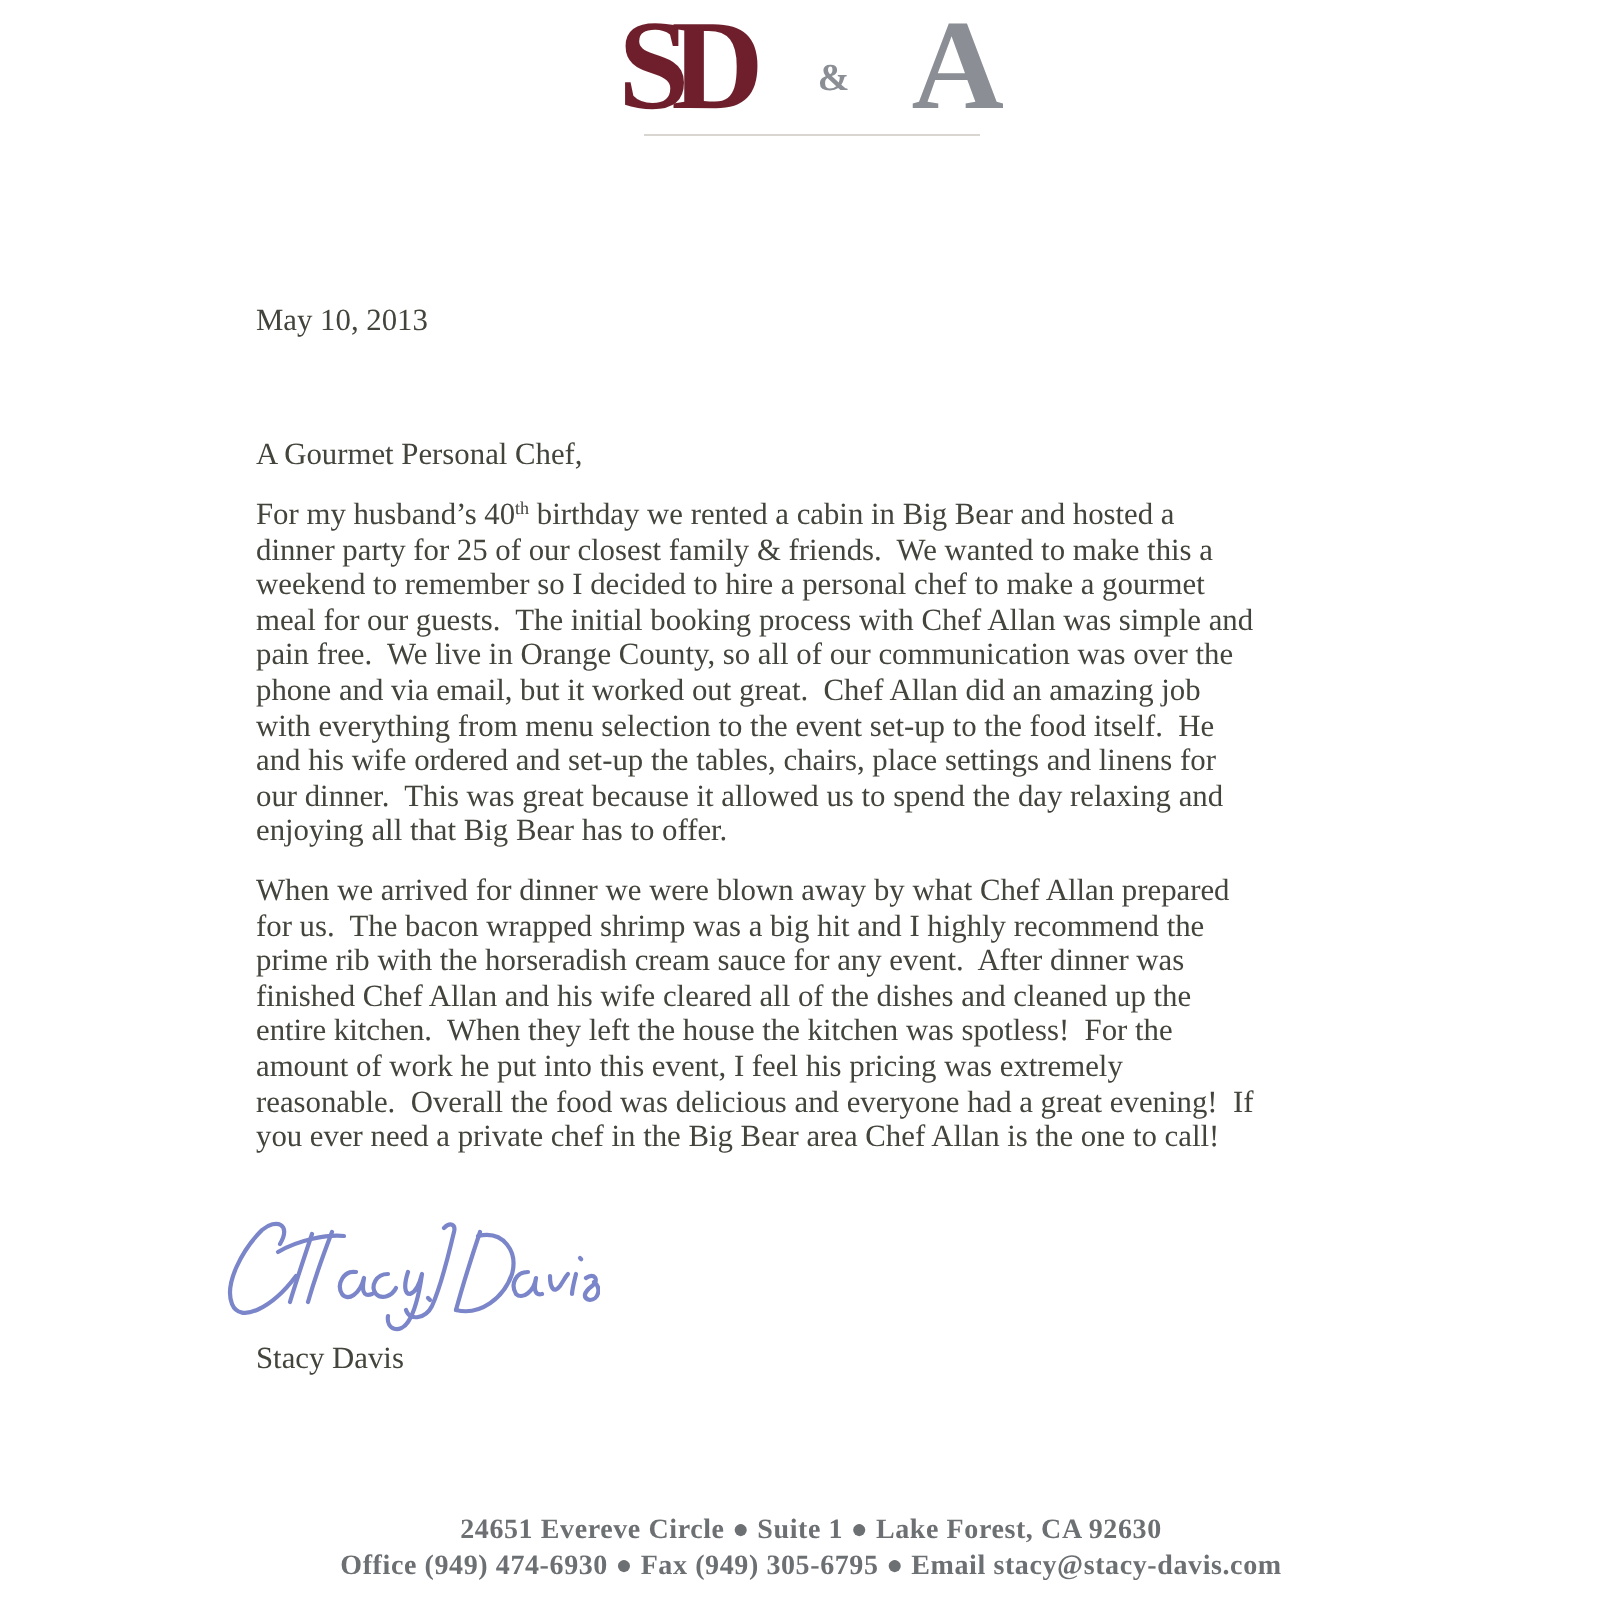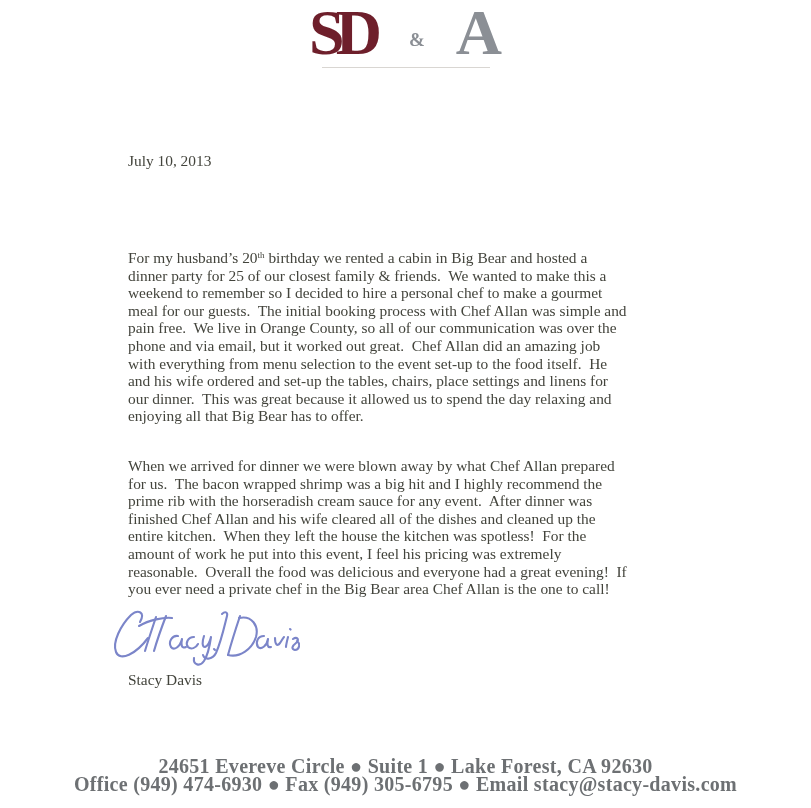--- a/index.html
+++ b/index.html
@@ -47,56 +47,57 @@
   
   .letter-text{
     position:absolute;left:128px;width:660px;
     font-size:15.4px;line-height:17.6px;
     white-space:pre-wrap;
     text-align:left;
   }
   .date{top:152px;}
   .salutation{top:219px;}
   .para1{top:249px;}
-  .para2{top:437px;margin-top:20px;}
+  .para2{top:437px;}
   .closing{top:586px;}
   .signed-name{top:671px;}
   sup.ord{font-size:9px;line-height:0;vertical-align:5px;}
   
   .signature{
     position:absolute;left:108px;top:602px;
     width:192px;height:70px;
   }
   
   .footer{
     position:absolute;left:0;right:0;top:757px;
     text-align:center;
-    font-size:20px;font-weight:bold;
+    font-size:14px;font-weight:bold;
     color:#6d7073;line-height:18px;
     letter-spacing:0.3px;
   }
 </style>
 </head>
 <body>
 
 <div class="page">
 
   <div class="logo">
     <div class="monogram">
       <span class="m-sd">SD</span>
         <span class="m-amp">&amp;</span>
         <span class="m-a">A</span>
     </div>
     <div class="logo-rule"></div>
   </div>
 
-  <div class="letter-text date">July 10, 2013</div>
+  <div class="letter-text date">May 10, 2013</div>
 
+  <div class="letter-text salutation">A Gourmet Personal Chef,</div>
 
-  <div class="letter-text para1"><span>For my husband’s 20</span><sup class="ord">th</sup><span> birthday we rented a cabin in Big Bear and hosted a
+  <div class="letter-text para1"><span>For my husband’s 40</span><sup class="ord">th</sup><span> birthday we rented a cabin in Big Bear and hosted a
 dinner party for 25 of our closest family &amp; friends.  We wanted to make this a
 weekend to remember so I decided to hire a personal chef to make a gourmet
 meal for our guests.  The initial booking process with Chef Allan was simple and
 pain free.  We live in Orange County, so all of our communication was over the
 phone and via email, but it worked out great.  Chef Allan did an amazing job
 with everything from menu selection to the event set-up to the food itself.  He
 and his wife ordered and set-up the tables, chairs, place settings and linens for
 our dinner.  This was great because it allowed us to spend the day relaxing and
 enjoying all that Big Bear has to offer.</span></div>
 

